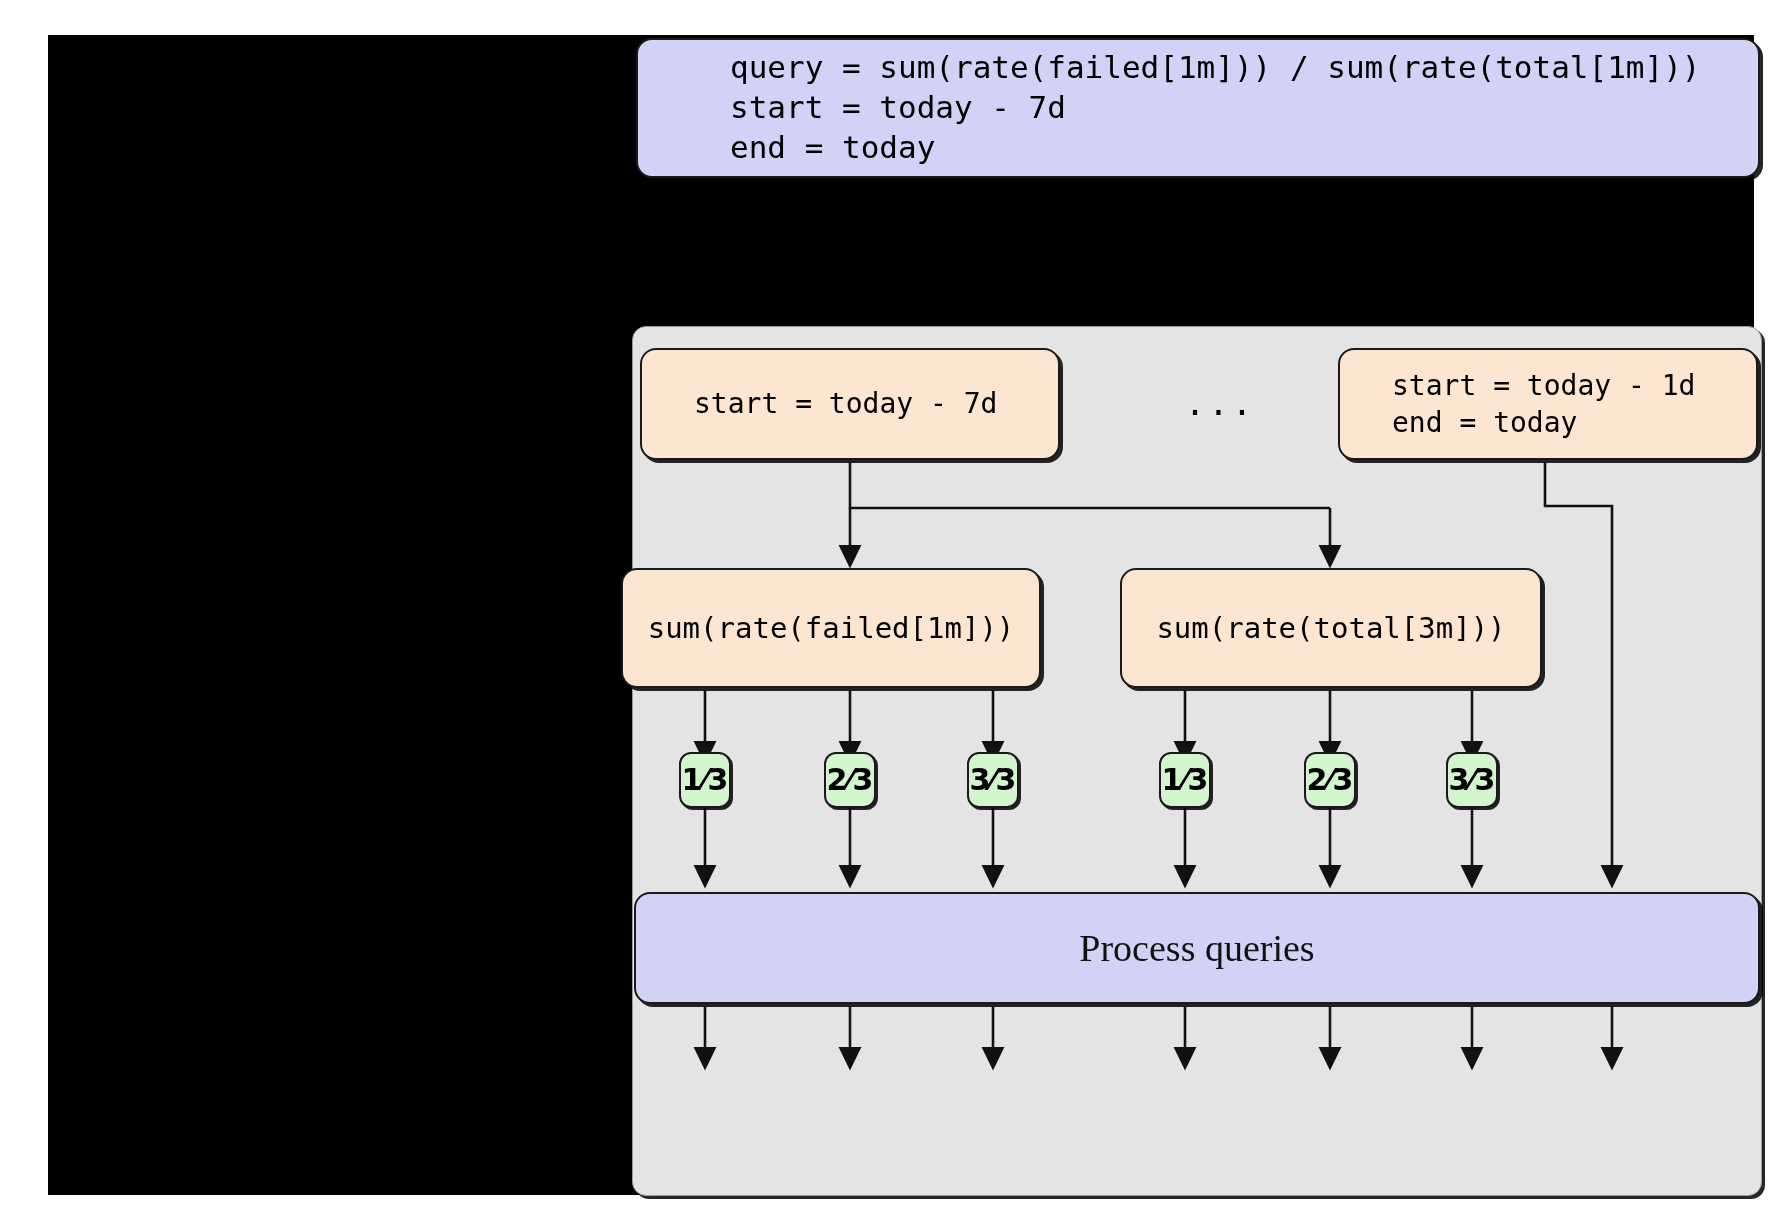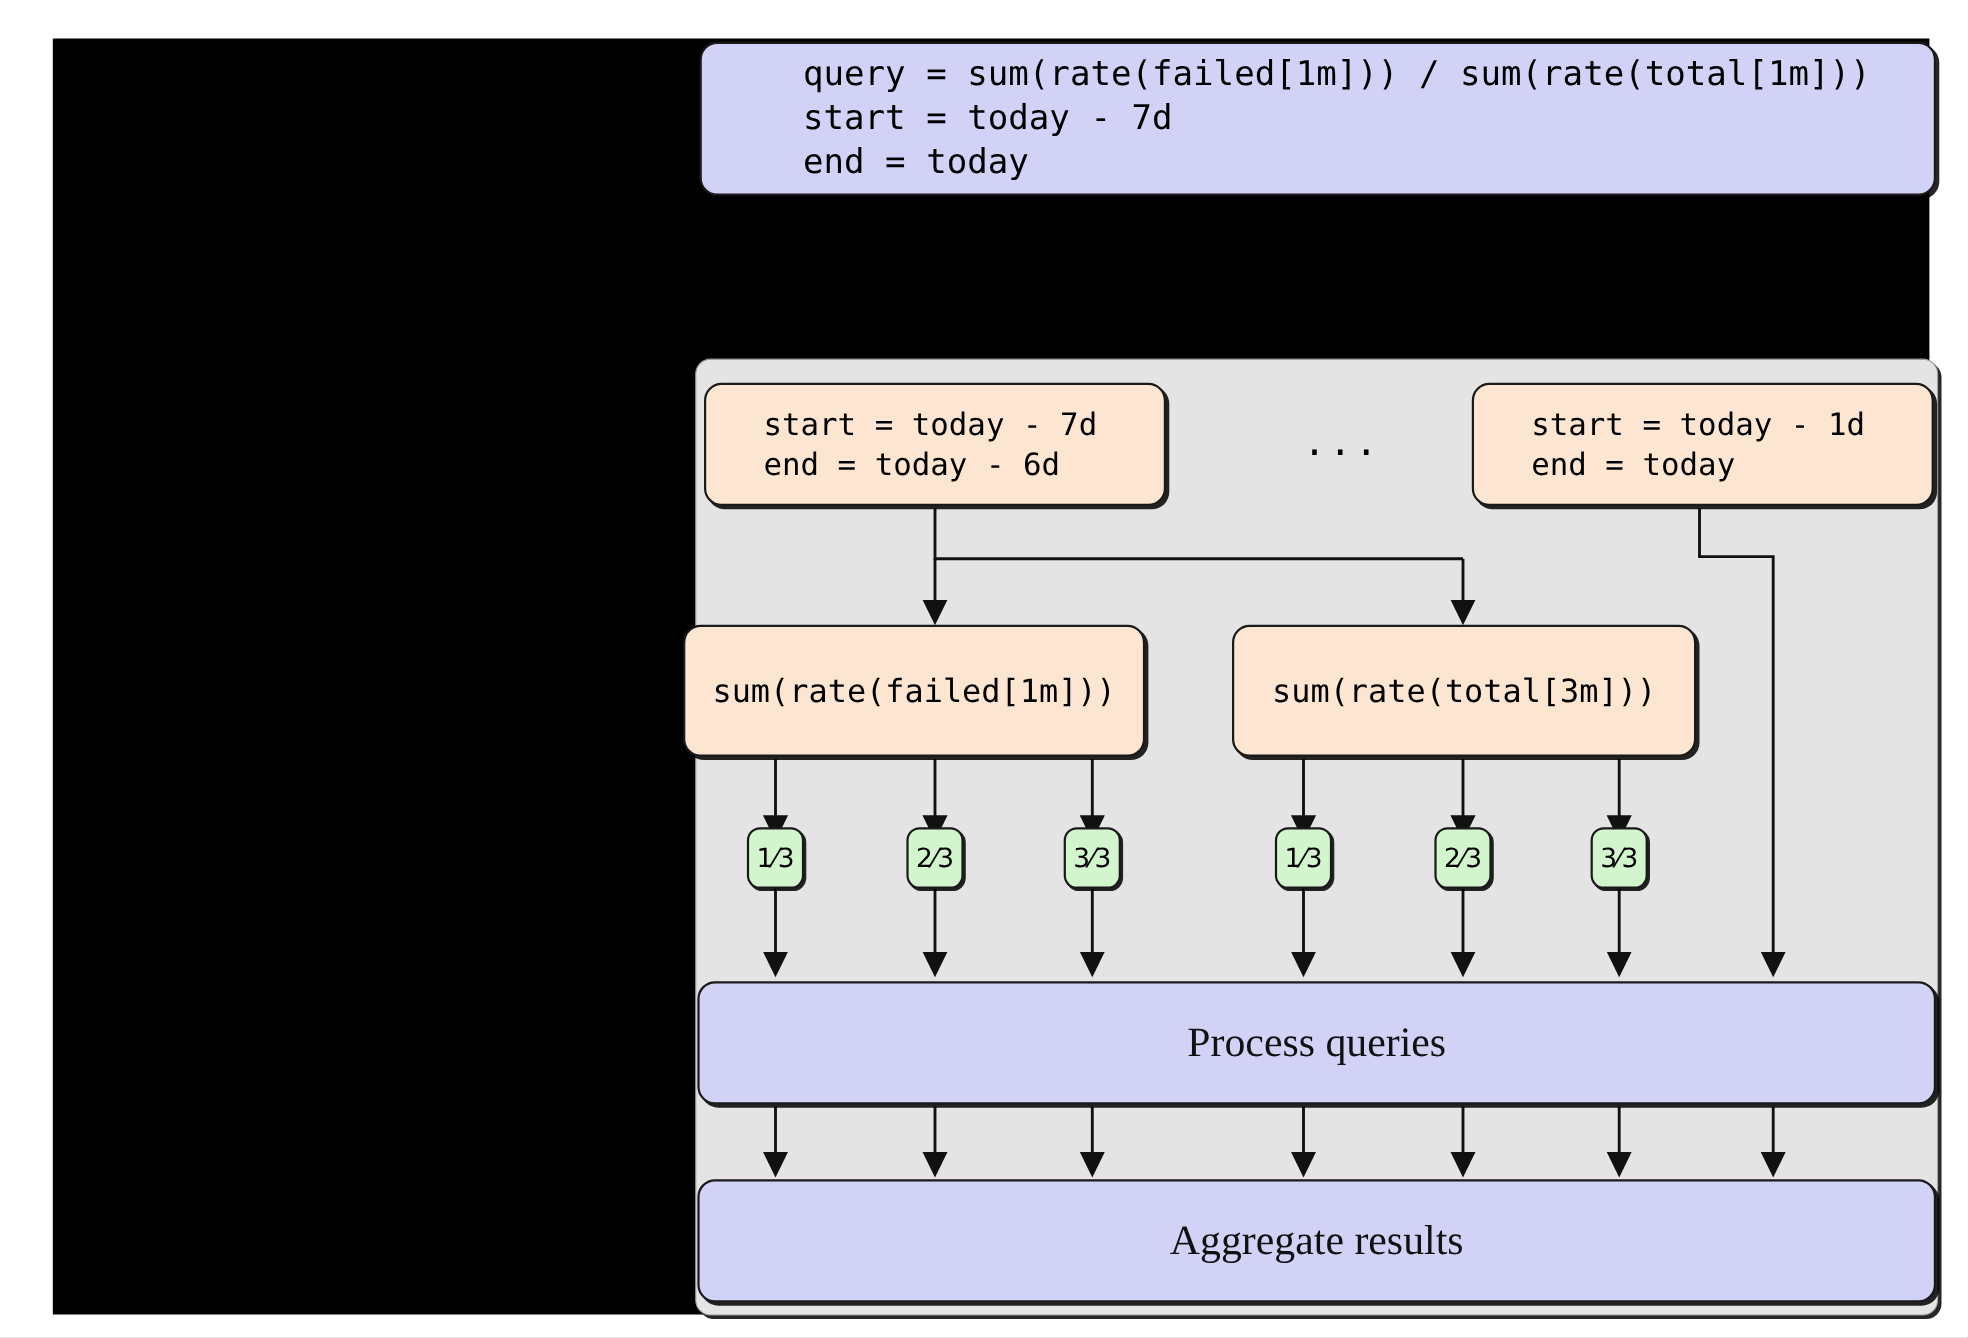--- a/index.html
+++ b/index.html
@@ -111,23 +111,24 @@
     width: 52px;
     height: 56px;
     border-radius: 12px;
     align-items: center;
     justify-content: center;
     box-shadow: 2px 2px 0 rgba(0,0,0,0.85);
     border-width: 2px;
   }
   .frac-node .frac-label {
     font-family: "DejaVu Sans", "Liberation Sans", sans-serif;
-    font-size: 24px;
+    font-size: 30px;
     color: #000000;
     line-height: 1;
+    font-weight: bold;
   }
 
   
   .stage-node {
     height: 112px;
     border-radius: 16px;
     align-items: center;
     justify-content: center;
   }
   .stage-node .stage-label {
@@ -187,21 +188,20 @@
   </svg>
 
   <div class="node purple" id="query-card">
     <div class="mono">query = sum(rate(failed[1m])) / sum(rate(total[1m]))</div>
     <div class="mono">start = today - 7d</div>
     <div class="mono">end = today</div>
   </div>
 
   <div class="node orange range-node" id="range-first">
     <div class="mono">start = today - 7d</div>
-    <div class="mono">end = today - 6d</div>
   </div>
 
   <div id="range-ellipsis">...</div>
 
   <div class="node orange range-node" id="range-last">
     <div class="mono">start = today - 1d</div>
     <div class="mono">end = today</div>
   </div>
 
   <div class="node orange sum-node" id="sum-failed">
@@ -227,17 +227,14 @@
   <div class="node green frac-node" style="left:1304px; top:752px;">
     <span class="frac-label">2⁄3</span>
   </div>
   <div class="node green frac-node" style="left:1446px; top:752px;">
     <span class="frac-label">3⁄3</span>
   </div>
 
   <div class="node purple stage-node" id="process-queries">
     <span class="stage-label">Process queries</span>
   </div>
-  <div class="node purple stage-node" id="aggregate-results">
-    <span class="stage-label">Aggregate results</span>
-  </div>
 
 </div>
 
 </body></html>

